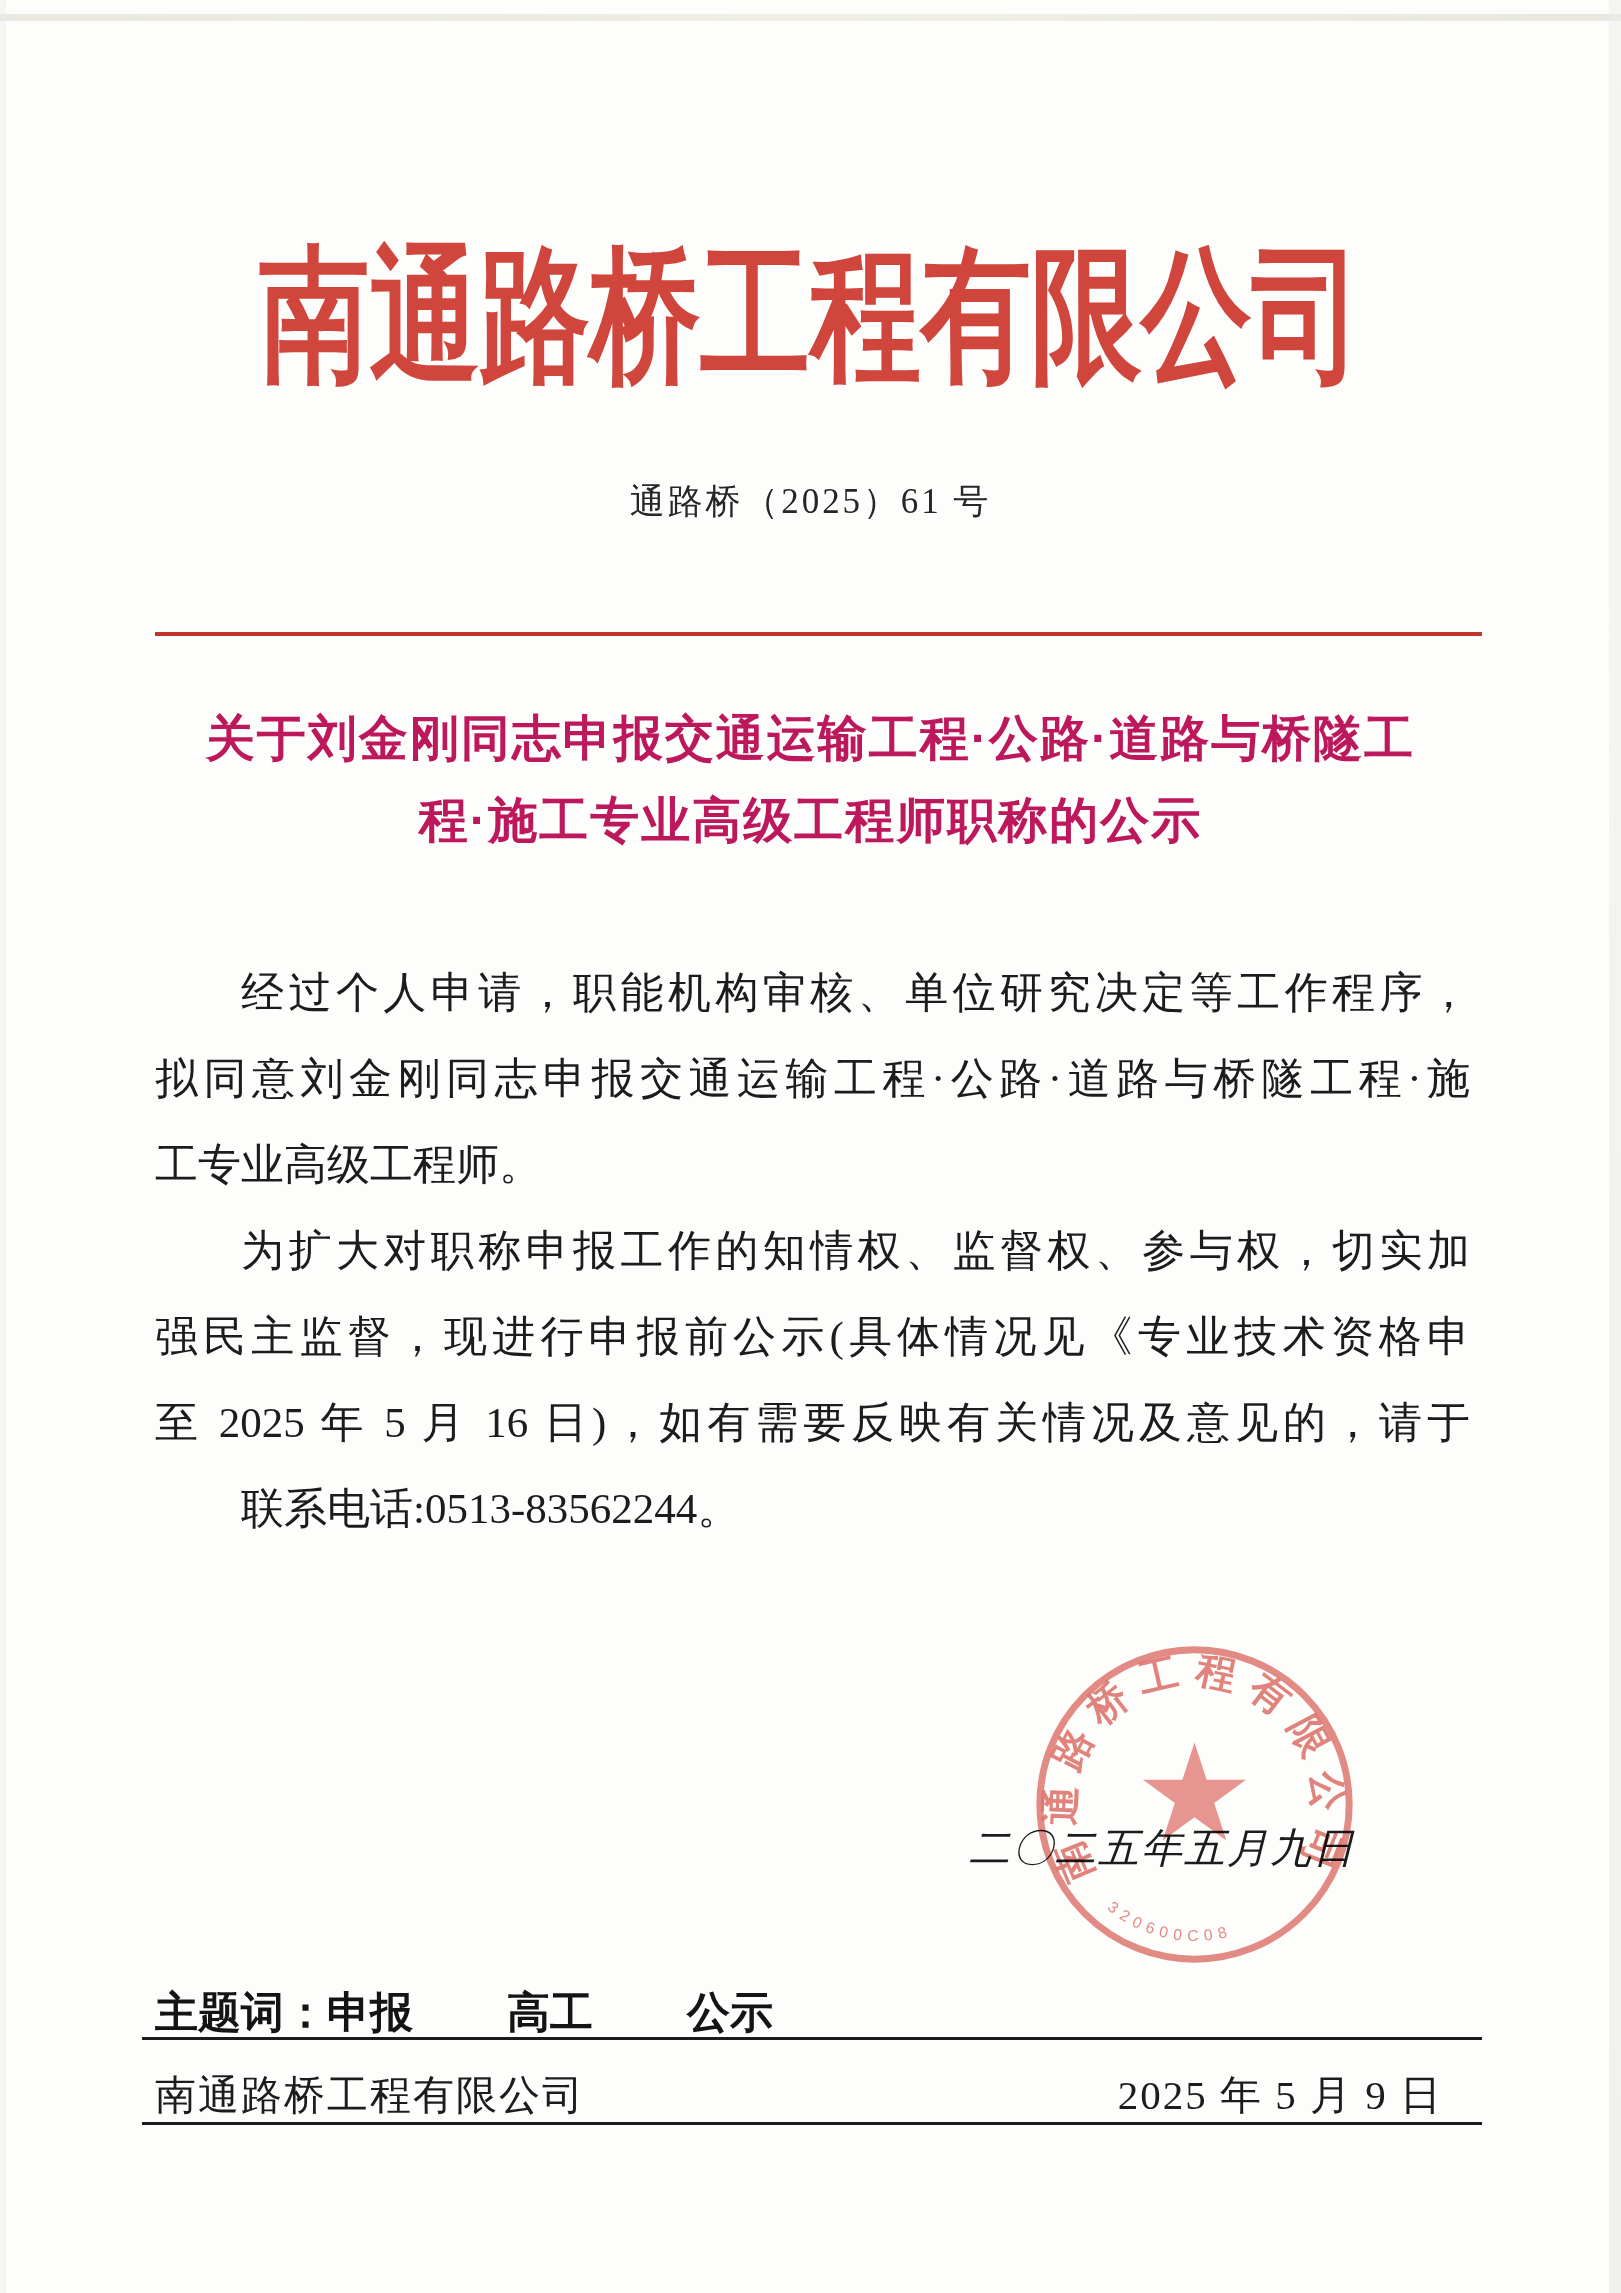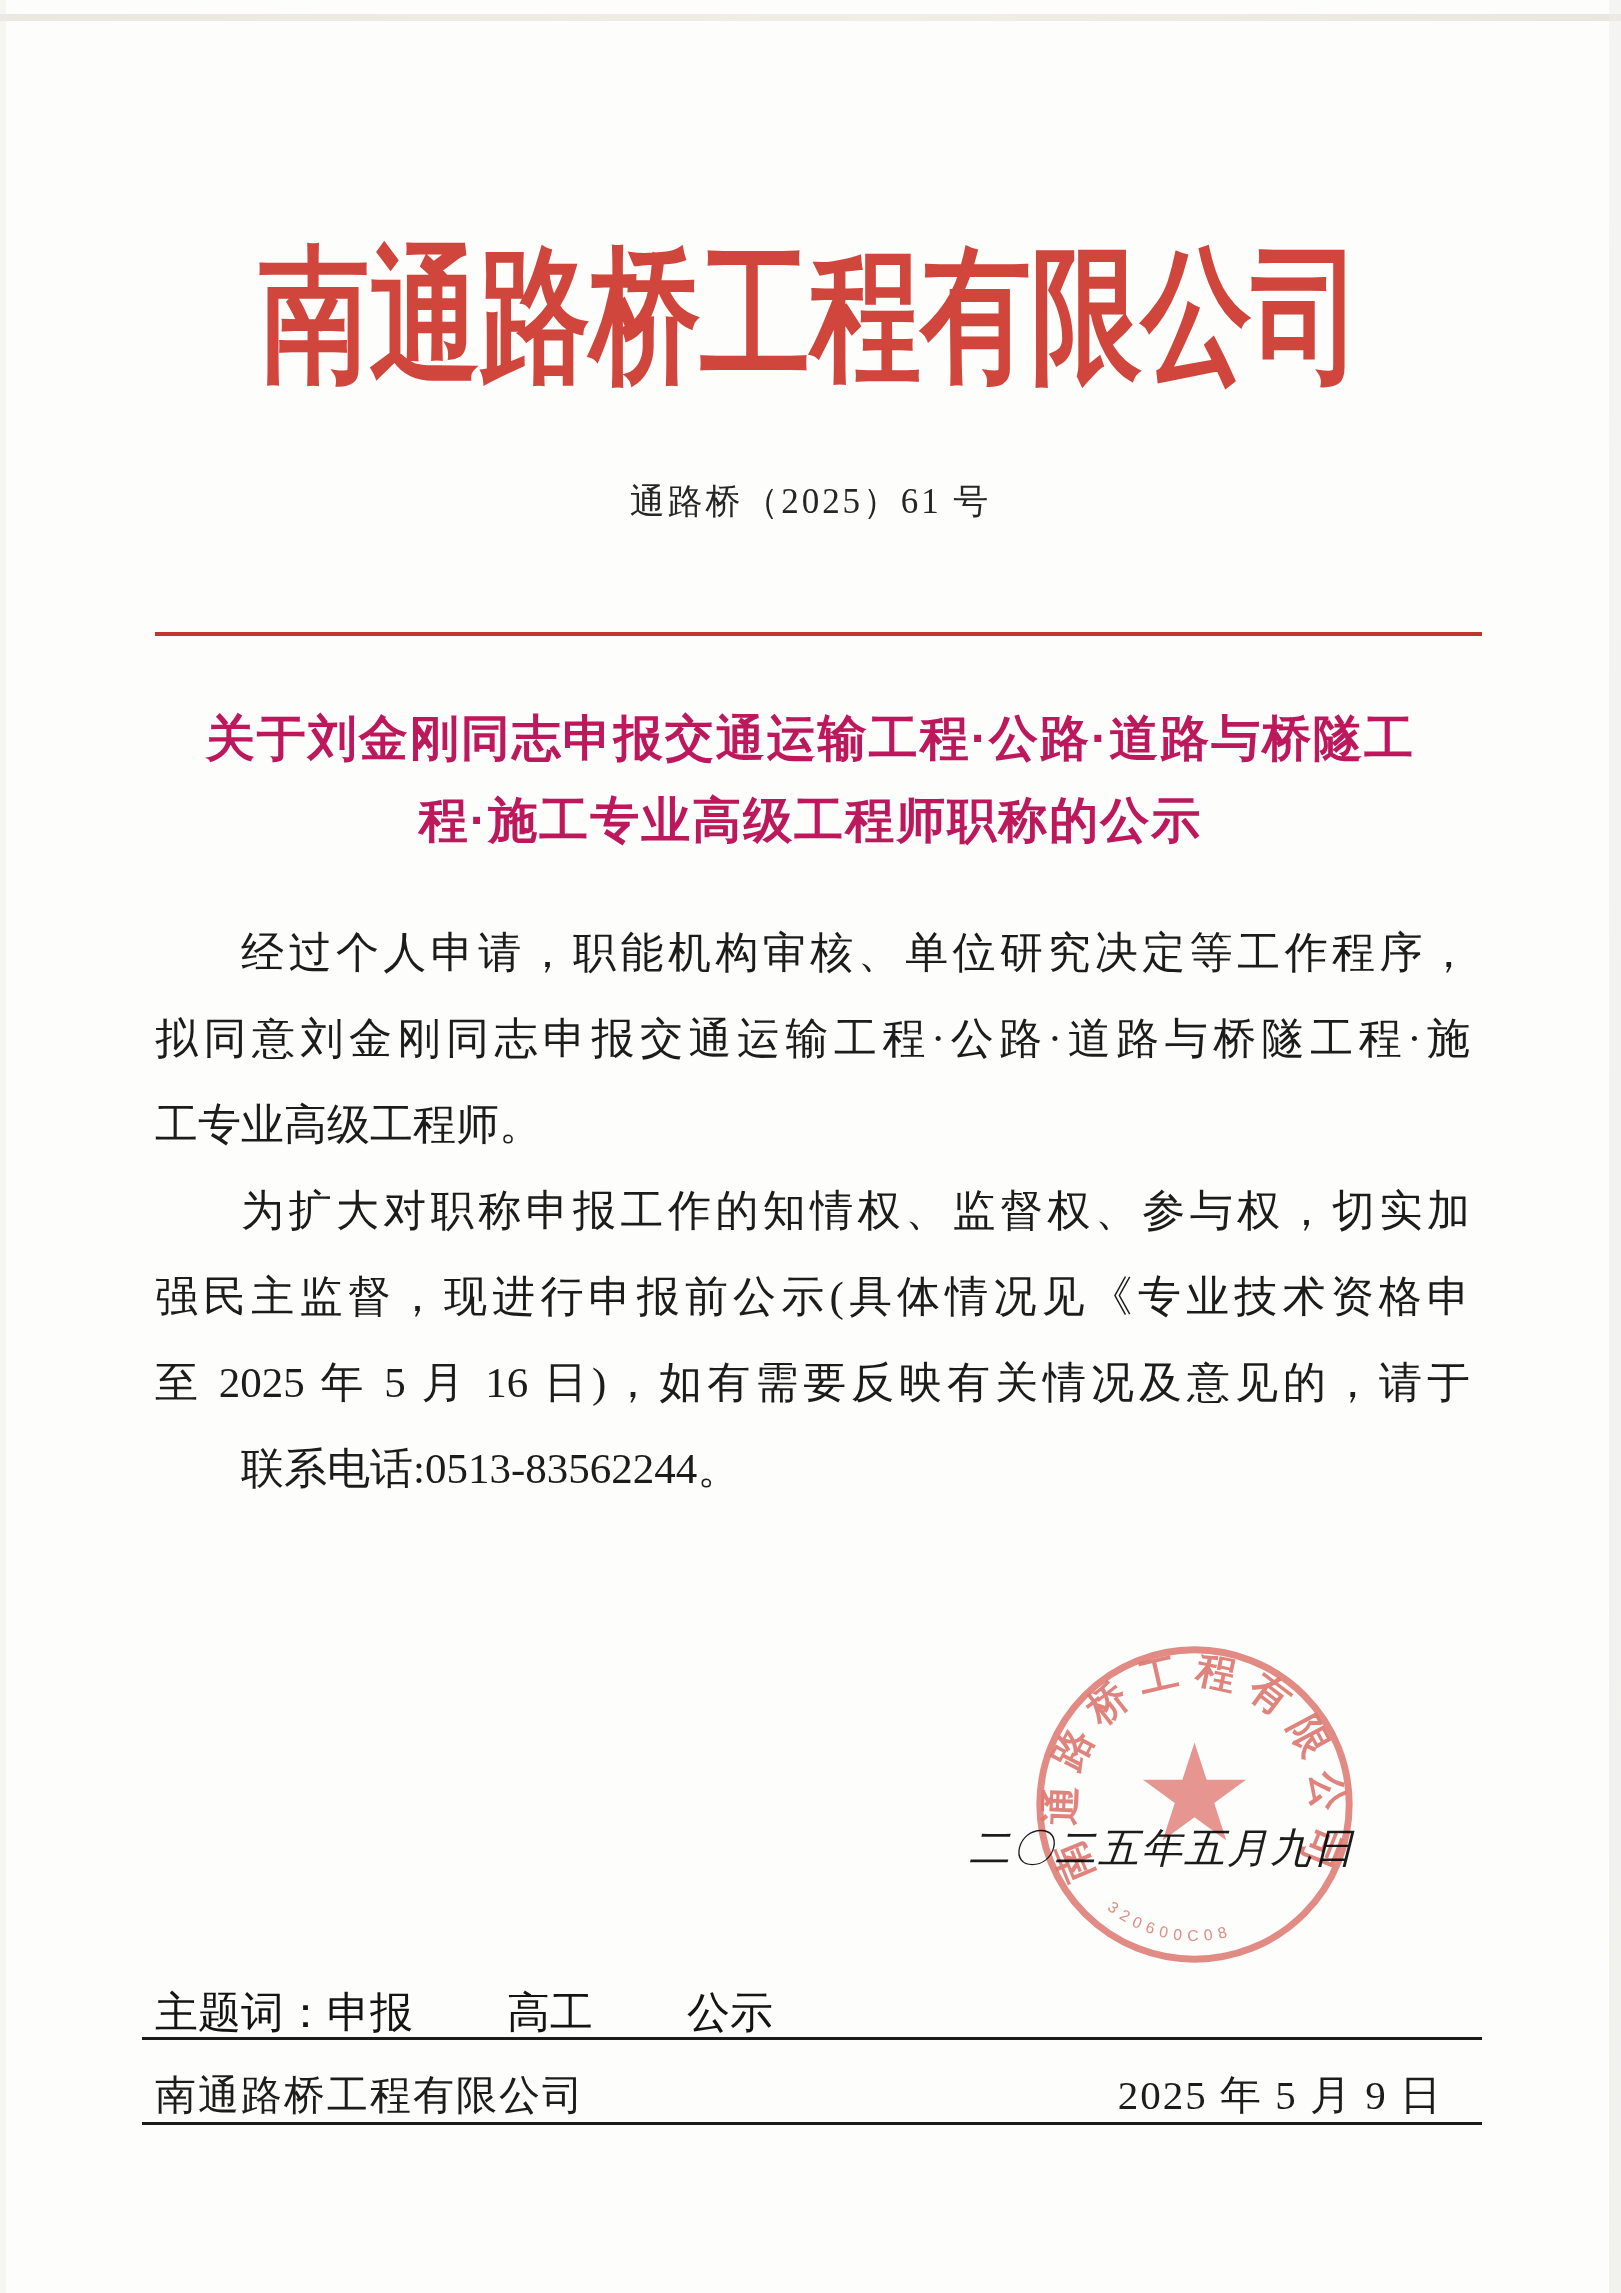--- a/index.html
+++ b/index.html
@@ -28,37 +28,37 @@
   .red-rule{position:absolute;top:632px;left:155px;width:1327px;height:3.9px;background:#bf362d;}
 
   .notice-title{
     position:absolute;left:0;width:100%;text-align:center;
     font-family:"Liberation Sans", sans-serif;font-weight:bold;
     font-size:49px;letter-spacing:2px;color:#be185d;white-space:nowrap;
   }
   .nt1{top:706px;}
   .nt2{top:788px;}
 
-  .body-block{position:absolute;top:910px;left:155px;width:1315px;font-size:43px;color:#1c1c1c;}
+  .body-block{position:absolute;top:950px;left:155px;width:1315px;font-size:43px;color:#1c1c1c;}
   .bline{height:86px;line-height:86px;overflow:hidden;word-break:break-all;}
   .just{text-align:justify;text-align-last:justify;}
   .ind{text-indent:86px;}
 
   .date-line{
     position:absolute;top:1821px;right:265px;
     font-size:41px;letter-spacing:2px;color:#1c1c1c;white-space:nowrap;font-style:italic;
   }
 
   .seal{position:absolute;left:1027px;top:1637px;width:335px;height:335px;
     mix-blend-mode:multiply;opacity:.92;}
   .seal text{font-family:"Liberation Sans", sans-serif;}
 
   .kw-row{
     position:absolute;top:1984px;left:155px;
-    font-family:"Liberation Sans", sans-serif;font-weight:normal;
+    font-family:"Liberation Sans", sans-serif;font-weight:bold;
     font-size:43px;color:#141414;white-space:nowrap;
   }
   .kw{margin-right:94px;}
   .rule-black{position:absolute;left:142px;width:1340px;height:2.9px;background:#1b1b1b;}
   .rb1{top:2037px;}
   .rb2{top:2122px;}
   .issuer-name{position:absolute;top:2068px;left:155px;font-size:41px;letter-spacing:2px;color:#1c1c1c;}
   .issue-date{position:absolute;top:2068px;right:178px;font-size:41px;letter-spacing:2px;color:#1c1c1c;}
 </style>
 </head>

